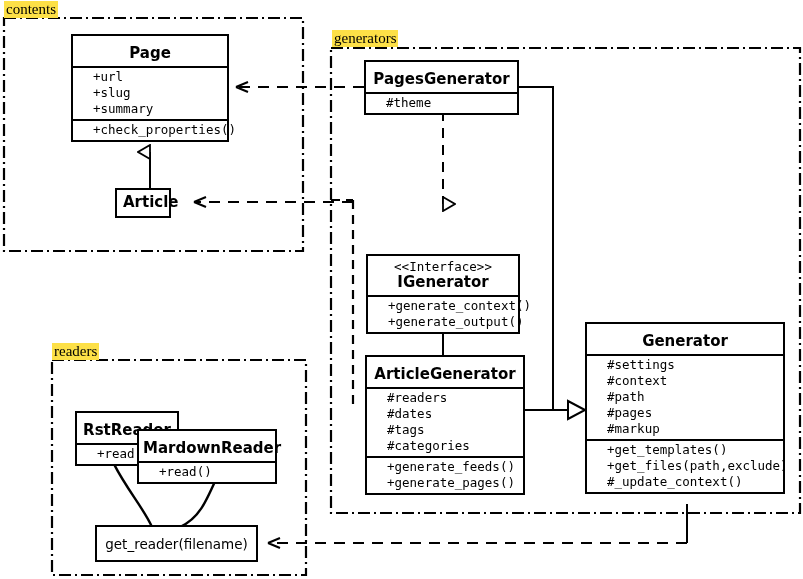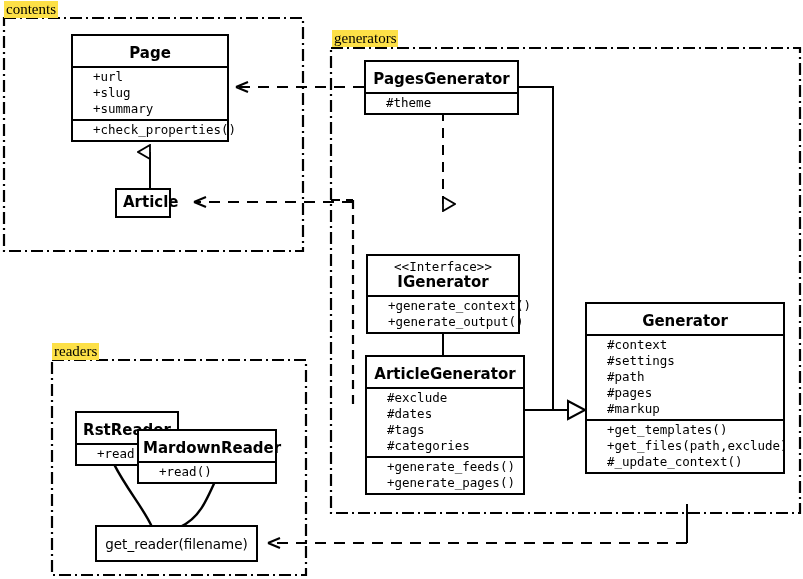--- a/index.html
+++ b/index.html
@@ -199,36 +199,36 @@
     <div class="title" style="padding-top:0;">IGenerator</div>
     <div class="compartment">
       <div>+generate_context()</div>
       <div>+generate_output()</div>
     </div>
   </div>
 
   <div class="cls" style="left:365px; top:355px; width:160px;">
     <div class="title">ArticleGenerator</div>
     <div class="compartment">
-      <div>#exclude</div>
+      <div>#readers</div>
       <div>#dates</div>
       <div>#tags</div>
       <div>#categories</div>
     </div>
     <div class="compartment">
       <div>+generate_feeds()</div>
       <div>+generate_pages()</div>
     </div>
   </div>
 
-  <div class="cls" style="left:585px; top:302px; width:200px;">
+  <div class="cls" style="left:585px; top:322px; width:200px;">
     <div class="title">Generator</div>
     <div class="compartment">
+      <div>#settings</div>
       <div>#context</div>
-      <div>#settings</div>
       <div>#path</div>
       <div>#pages</div>
       <div>#markup</div>
     </div>
     <div class="compartment">
       <div>+get_templates()</div>
       <div>+get_files(path,exclude)</div>
       <div>#_update_context()</div>
     </div>
   </div>

